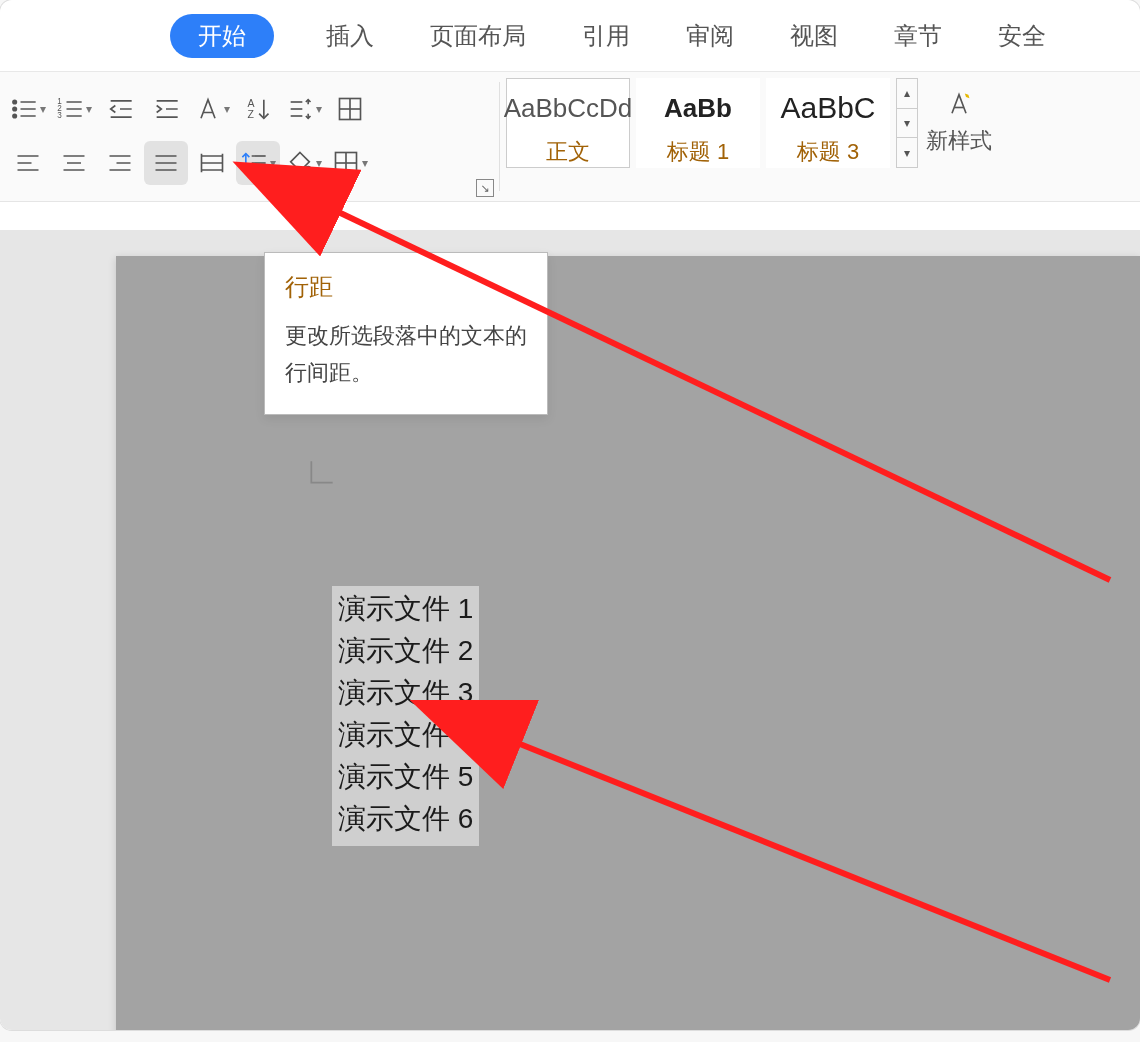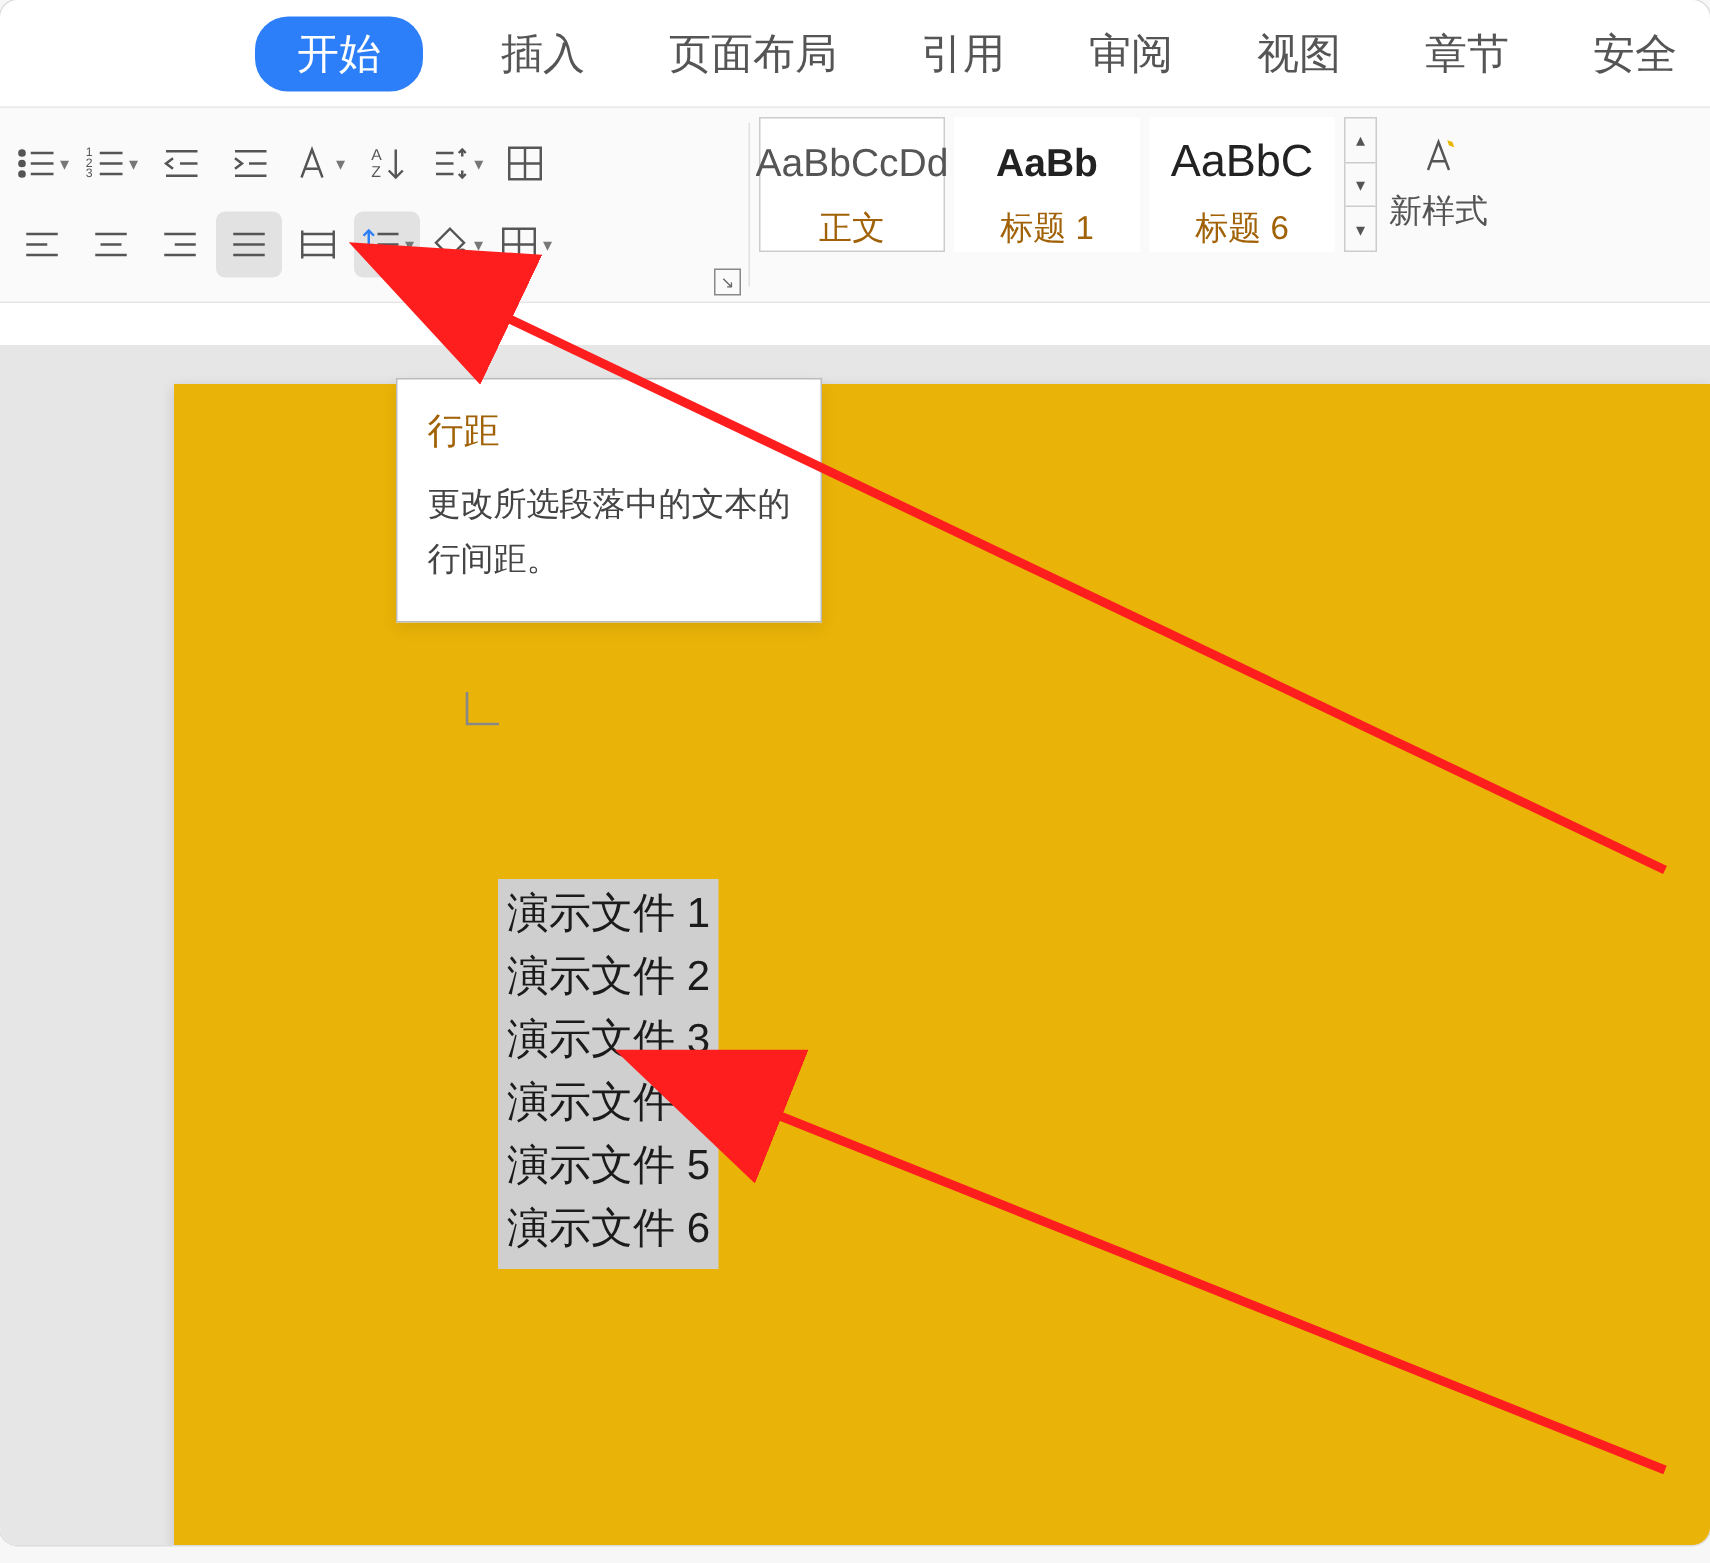--- a/index.html
+++ b/index.html
@@ -21,21 +21,21 @@
     position: relative;
   }
 
   
   .tabs {
     display: flex;
     align-items: center;
     height: 72px;
     padding: 0 0 0 170px;
     gap: 48px;
-    font-size: 28px;
+    font-size: 24px;
     color: #555;
     border-bottom: 1px solid #e8e8e8;
   }
   .tab { cursor: default; user-select: none; padding: 4px 4px; }
   .tab.active {
     background: #2d7ff9;
     color: #fff;
     border-radius: 22px;
     padding: 6px 28px;
   }
@@ -130,21 +130,21 @@
     left: 0; right:0; top: 230px; bottom:0;
     background: #e6e6e6;
     padding-top: 30px;
   }
   .page {
     position:absolute;
     left: 116px;
     top: 26px;
     width: 1024px;
     height: 780px;
-    background: #eab308;
+    background: #a3a3a3;
     box-shadow: 0 2px 8px rgba(0,0,0,.15);
   }
   .cmark svg { width: 32px; height:32px; stroke:#888; fill:none; stroke-width:1.3; }
   .cmark { position:absolute; left: 190px; top: 200px; }
 
   .seltext {
     position:absolute;
     left: 216px;
     top: 330px;
     background: #cfcfcf;
@@ -322,21 +322,21 @@
         <div class="style-card">
           <div class="style-prev">AaBbCcDd</div>
           <div class="style-name">正文</div>
         </div>
         <div class="style-card noborder">
           <div class="style-prev bold">AaBb</div>
           <div class="style-name">标题 1</div>
         </div>
         <div class="style-card noborder">
           <div class="style-prev reg">AaBbC</div>
-          <div class="style-name">标题 6</div>
+          <div class="style-name">标题 3</div>
         </div>
         <div class="scroll-col">
           <div>▴</div>
           <div>▾</div>
           <div>▾</div>
         </div>
       </div>
     </div>
 
     <div class="rgroup">

